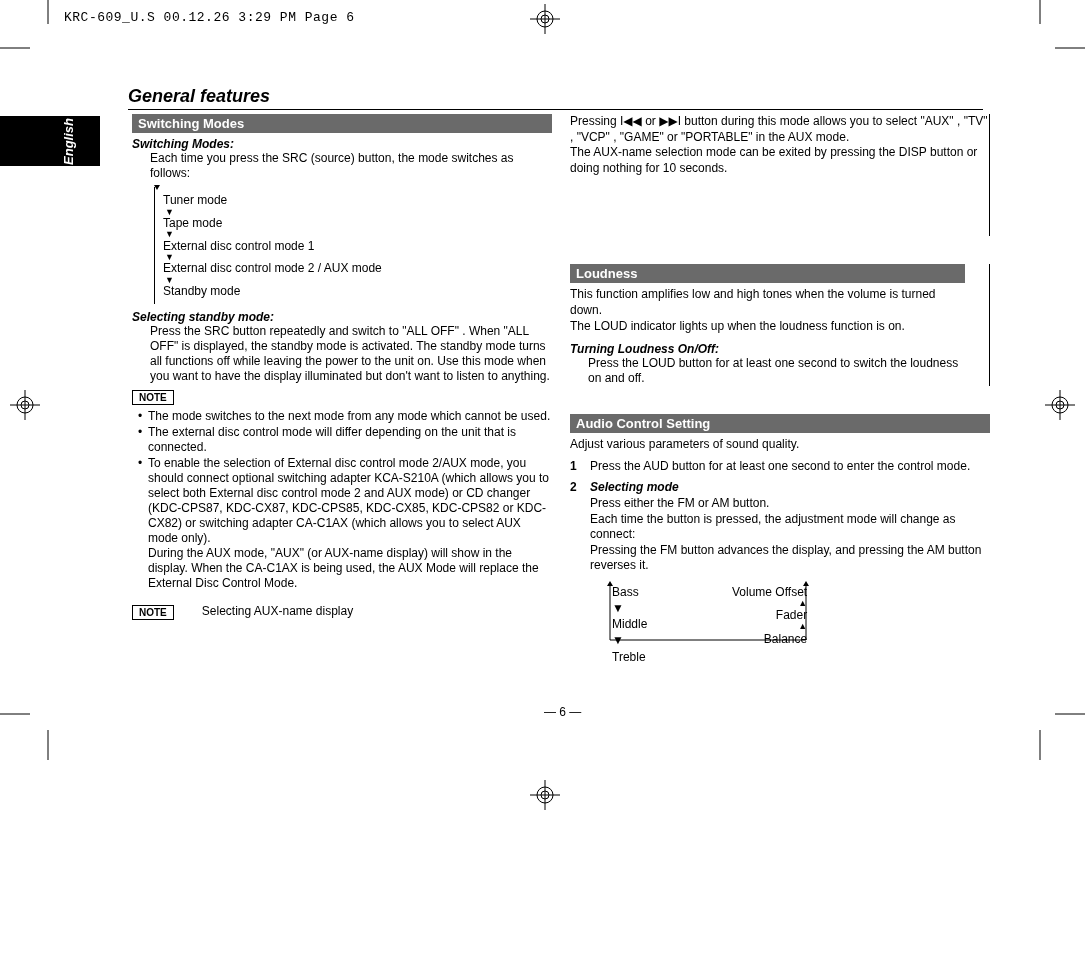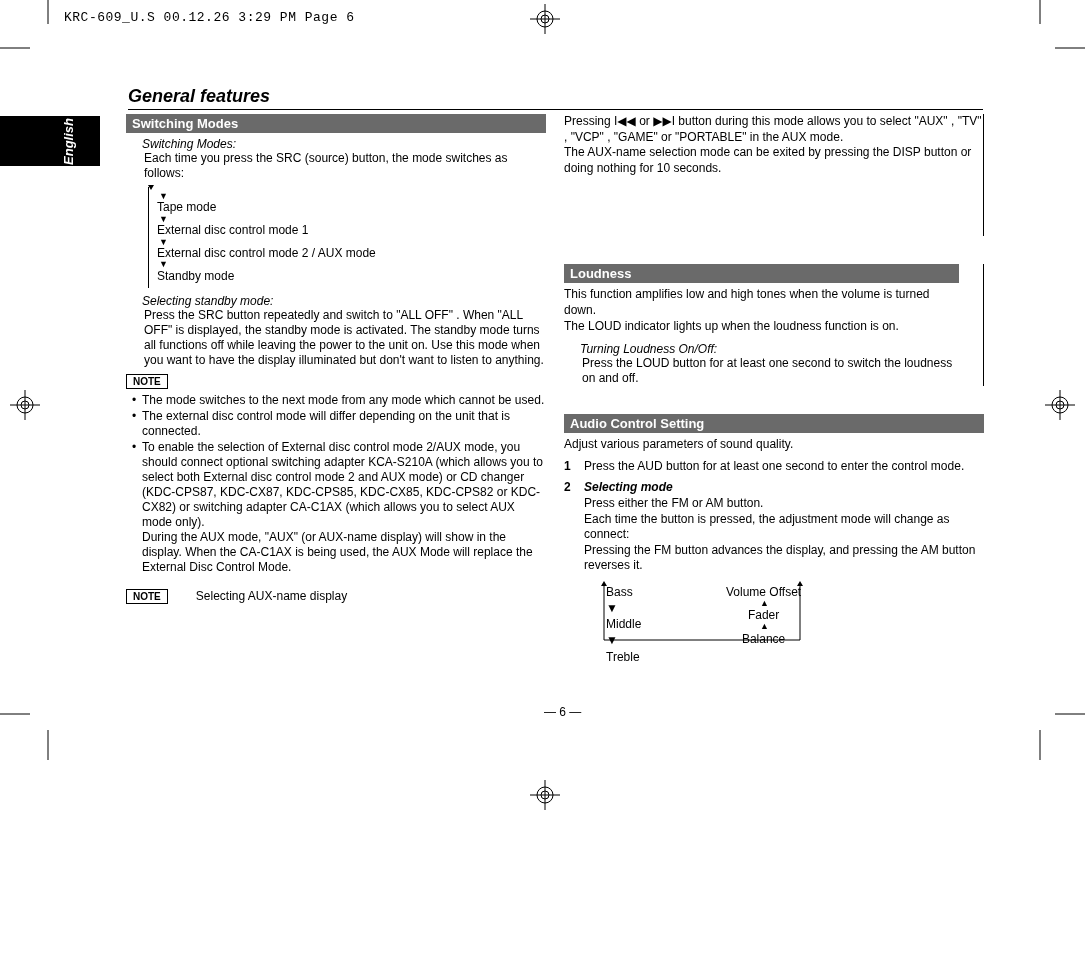--- a/index.html
+++ b/index.html
@@ -67,41 +67,40 @@
     font-size: 18px;
     font-style: italic;
     font-weight: bold;
     border-bottom: 1.5px solid #000;
     width: 855px;
     padding-bottom: 2px;
   }
   .content {
     position: absolute;
     top: 114px;
-    left: 126px;
+    left: 132px;
     width: 860px;
     display: flex;
     gap: 18px;
   }
   .col {
     width: 420px;
   }
   .section-bar {
     background: #6a6a6a;
     color: #fff;
     font-weight: bold;
     padding: 2px 6px;
     font-size: 13px;
     margin-bottom: 4px;
   }
   .sub-heading {
-    font-weight: normal;
+    font-weight: bold;
     font-style: italic;
     margin-top: 4px;
-    margin-left: 16px;
   }
   .body-text {
     margin-left: 18px;
     line-height: 1.25;
   }
   .mode-list {
     margin: 6px 0 6px 22px;
     border-left: 1px solid #000;
     padding: 6px 0 4px 8px;
     position: relative;
@@ -158,21 +157,21 @@
   .audio-list {
     margin: 6px 0 0 22px;
     position: relative;
     height: 70px;
   }
   .audio-list .lcol, .audio-list .rcol {
     position: absolute;
     line-height: 1.35;
   }
   .audio-list .lcol { left: 0; top: 4px; }
-  .audio-list .rcol { left: 120px; top: 4px; text-align: center;}
+  .audio-list .rcol { left: 120px; top: 4px; text-align: right;}
   .audio-list .up {
     font-size: 9px;
     line-height: 0.8;
     margin-left: 2px;
   }
   .audio-frame {
     position: absolute;
     left: -6px;
     top: -2px;
     width: 212px;
@@ -259,20 +258,21 @@
   <div class="col">
     <div class="section-bar">Switching Modes</div>
 
     <div class="sub-heading">Switching Modes:</div>
     <div class="body-text">Each time you press the SRC (source) button, the mode switches as follows:</div>
 
     <div class="mode-list">
       <svg class="arrow-in">
           <polygon points="0,0 6,0 3,5" fill="#000"></polygon>
         </svg>
+      <div class="item">Tuner mode</div>
       <div class="down">▼</div>
       <div class="item">Tape mode</div>
       <div class="down">▼</div>
       <div class="item">External disc control mode 1</div>
       <div class="down">▼</div>
       <div class="item">External disc control mode 2 / AUX mode</div>
       <div class="down">▼</div>
       <div class="item">Standby mode</div>
     </div>
 

